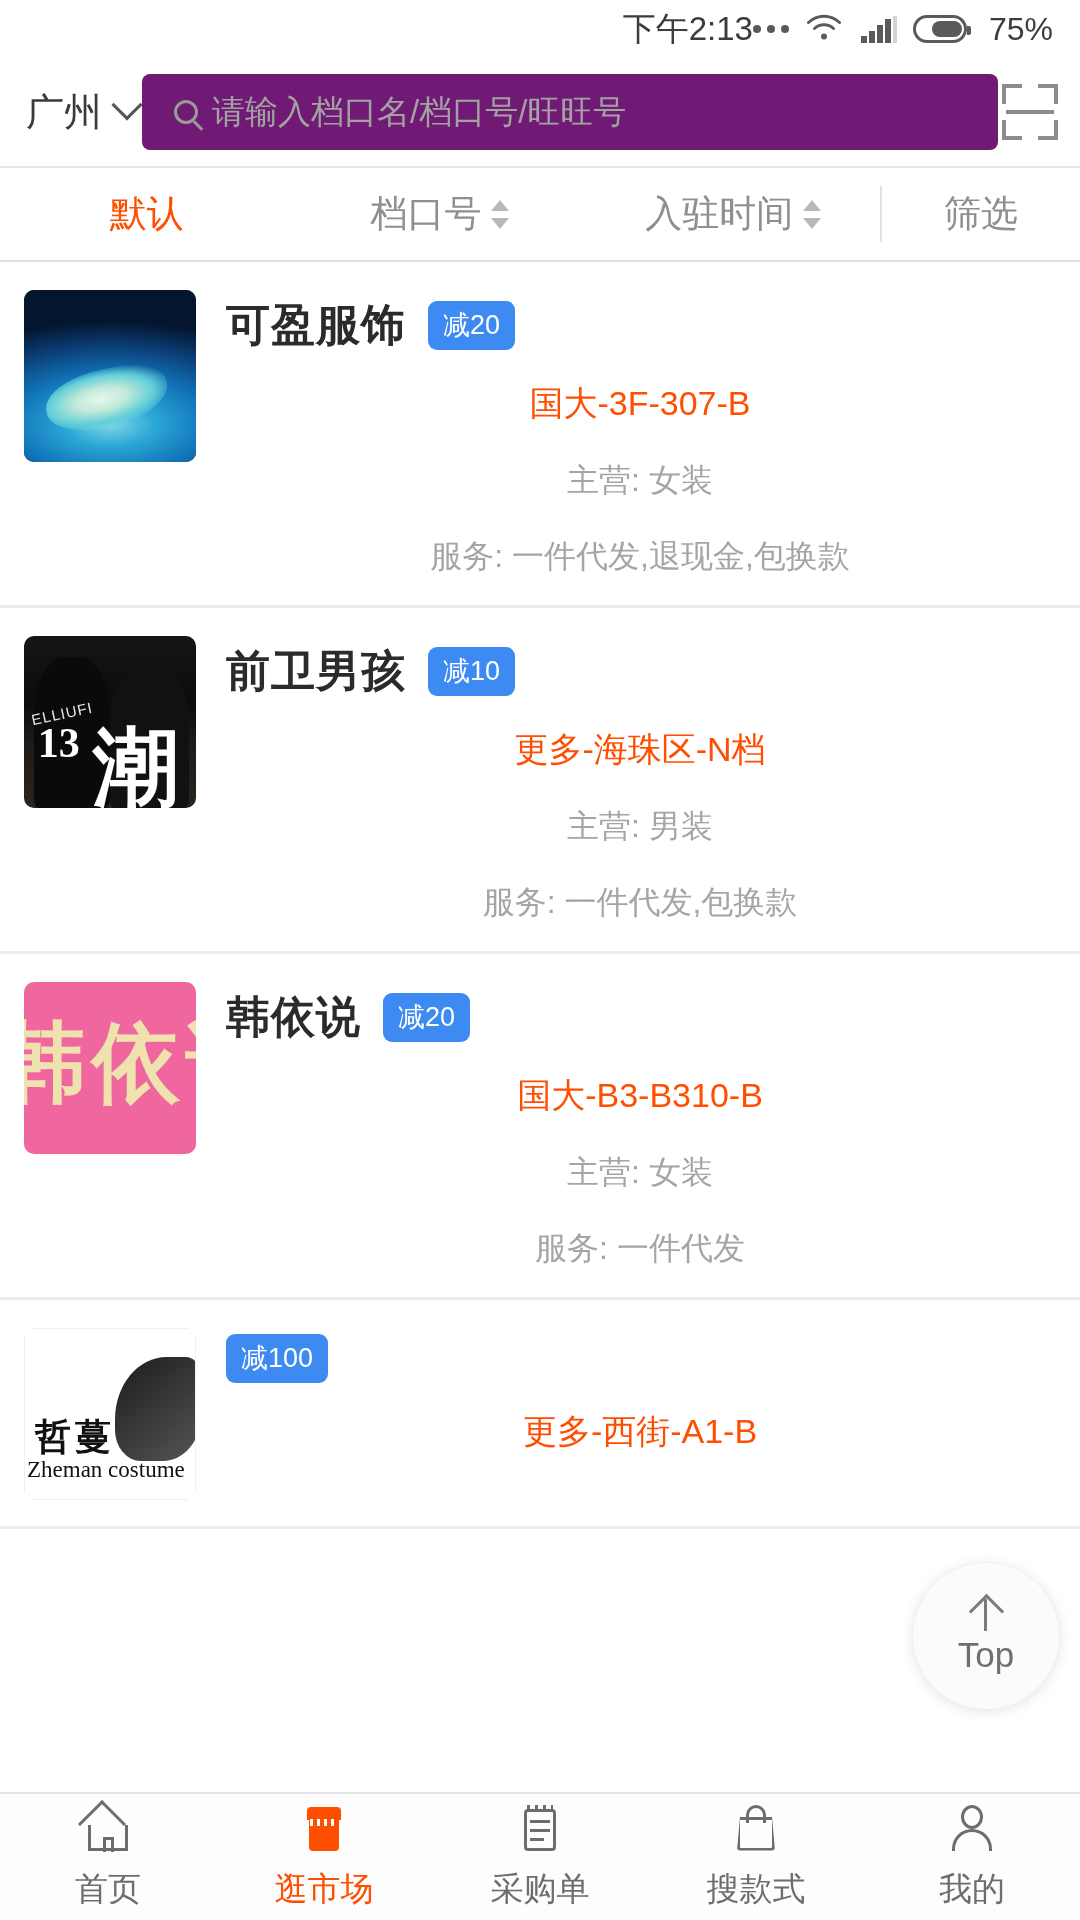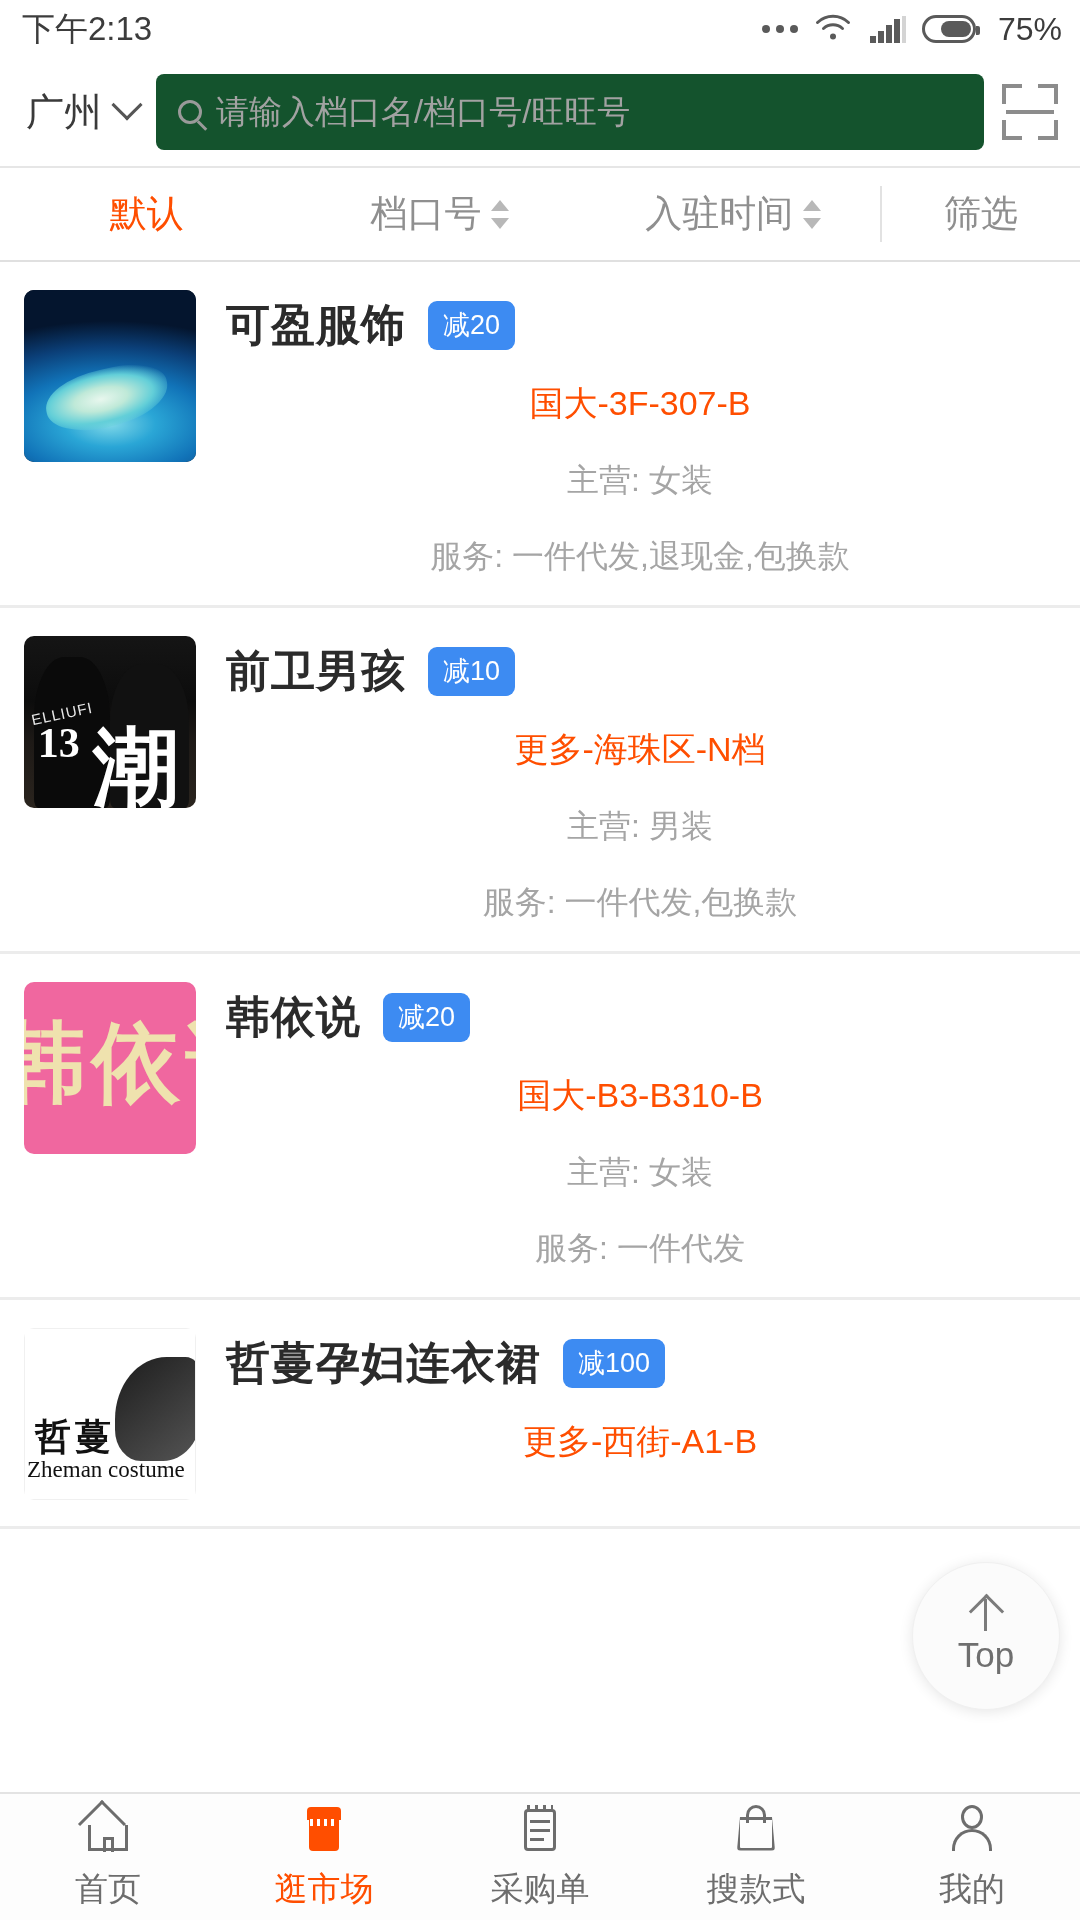--- a/index.html
+++ b/index.html
@@ -8,46 +8,46 @@
     font-family: "Liberation Sans", "DejaVu Sans", sans-serif;
     background:#ffffff;
     color:#333;
     overflow:hidden;
     position:relative;
   }
 
   
   .statusbar{
     height:58px; width:100%;
-    display:flex; align-items:center; justify-content:space-between;
-    padding:0 18px 0 22px;
+    display:flex; align-items:center; justify-content:flex-end;
+    padding:0 27px 0 22px;
     background:#fff;
   }
   .sb-time{ font-size:33px; color:#3c3c3c; letter-spacing:0px; }
   .sb-right{ display:flex; align-items:center; gap:16px; }
   .dots{ display:flex; gap:6px; align-items:center; }
   .dots i{ width:8px;height:8px;border-radius:50%;background:#5a5a5a;display:block; }
   .sb-pct{ font-size:32px; color:#3c3c3c; margin-left:6px; }
   .batt{
     width:54px;height:28px;border:3px solid #5a5a5a;border-radius:14px;
     position:relative; display:flex; align-items:center;
   }
   .batt::after{content:"";position:absolute;right:-7px;top:8px;width:4px;height:9px;background:#5a5a5a;border-radius:0 2px 2px 0;}
   .batt i{display:block;height:16px;width:30px;background:#5a5a5a;border-radius:8px;margin-left:16px;}
 
   
   .header{
     height:108px; display:flex; align-items:center;
-    padding:0 22px 0 26px; background:#fff; gap:18px;justify-content:center;
+    padding:0 22px 0 26px; background:#fff; gap:4px;justify-content:center;
   }
   .city{ display:flex; align-items:center; gap:14px; font-size:38px; color:#3a3a3a; white-space:nowrap;}
   .chev{ width:22px;height:22px;border-right:3px solid #555;border-bottom:3px solid #555;transform:rotate(45deg) translate(-5px,-5px);}
   .searchbox{
-    flex:1; height:76px; background:#14532d; border-radius:8px;
-    display:flex; align-items:center; padding:0 22px; gap:14px;
+    flex:1; height:76px; background:#701a75; border-radius:8px;
+    display:flex; align-items:center; padding:0 32px; gap:14px;
   }
   .mag{ width:24px;height:24px;border:3px solid #9a9a9a;border-radius:50%;position:relative;flex:none;}
   .mag::after{content:"";position:absolute;right:-9px;bottom:-6px;width:12px;height:3px;background:#9a9a9a;transform:rotate(45deg);}
   .sph{ font-size:33px; color:#a2a2a2; }
   .scan{ width:56px;height:56px;position:relative;flex:none; }
   .scan span{position:absolute;width:20px;height:20px;}
   .scan .tl{top:0;left:0;border-top:4px solid #8c8c8c;border-left:4px solid #8c8c8c;}
   .scan .tr{top:0;right:0;border-top:4px solid #8c8c8c;border-right:4px solid #8c8c8c;}
   .scan .bl{bottom:0;left:0;border-bottom:4px solid #8c8c8c;border-left:4px solid #8c8c8c;}
   .scan .br{bottom:0;right:0;border-bottom:4px solid #8c8c8c;border-right:4px solid #8c8c8c;}
@@ -299,21 +299,20 @@
   <div class="card">
     <div class="thumb">
       <div class="img-logo">
         <span class="blob"></span>
         <span class="cn">哲蔓</span>
         <span class="en">Zheman costume</span>
       </div>
     </div>
     <div class="info">
       <div class="nameline">
-        <span class="shopname">哲蔓孕妇连衣裙</span>
         <span class="badge">减100</span>
       </div>
       <div class="addr">更多-西街-A1-B</div>
     </div>
   </div>
 
 </div>
 
 <div class="topbtn">
   <span class="uparrow"></span>

